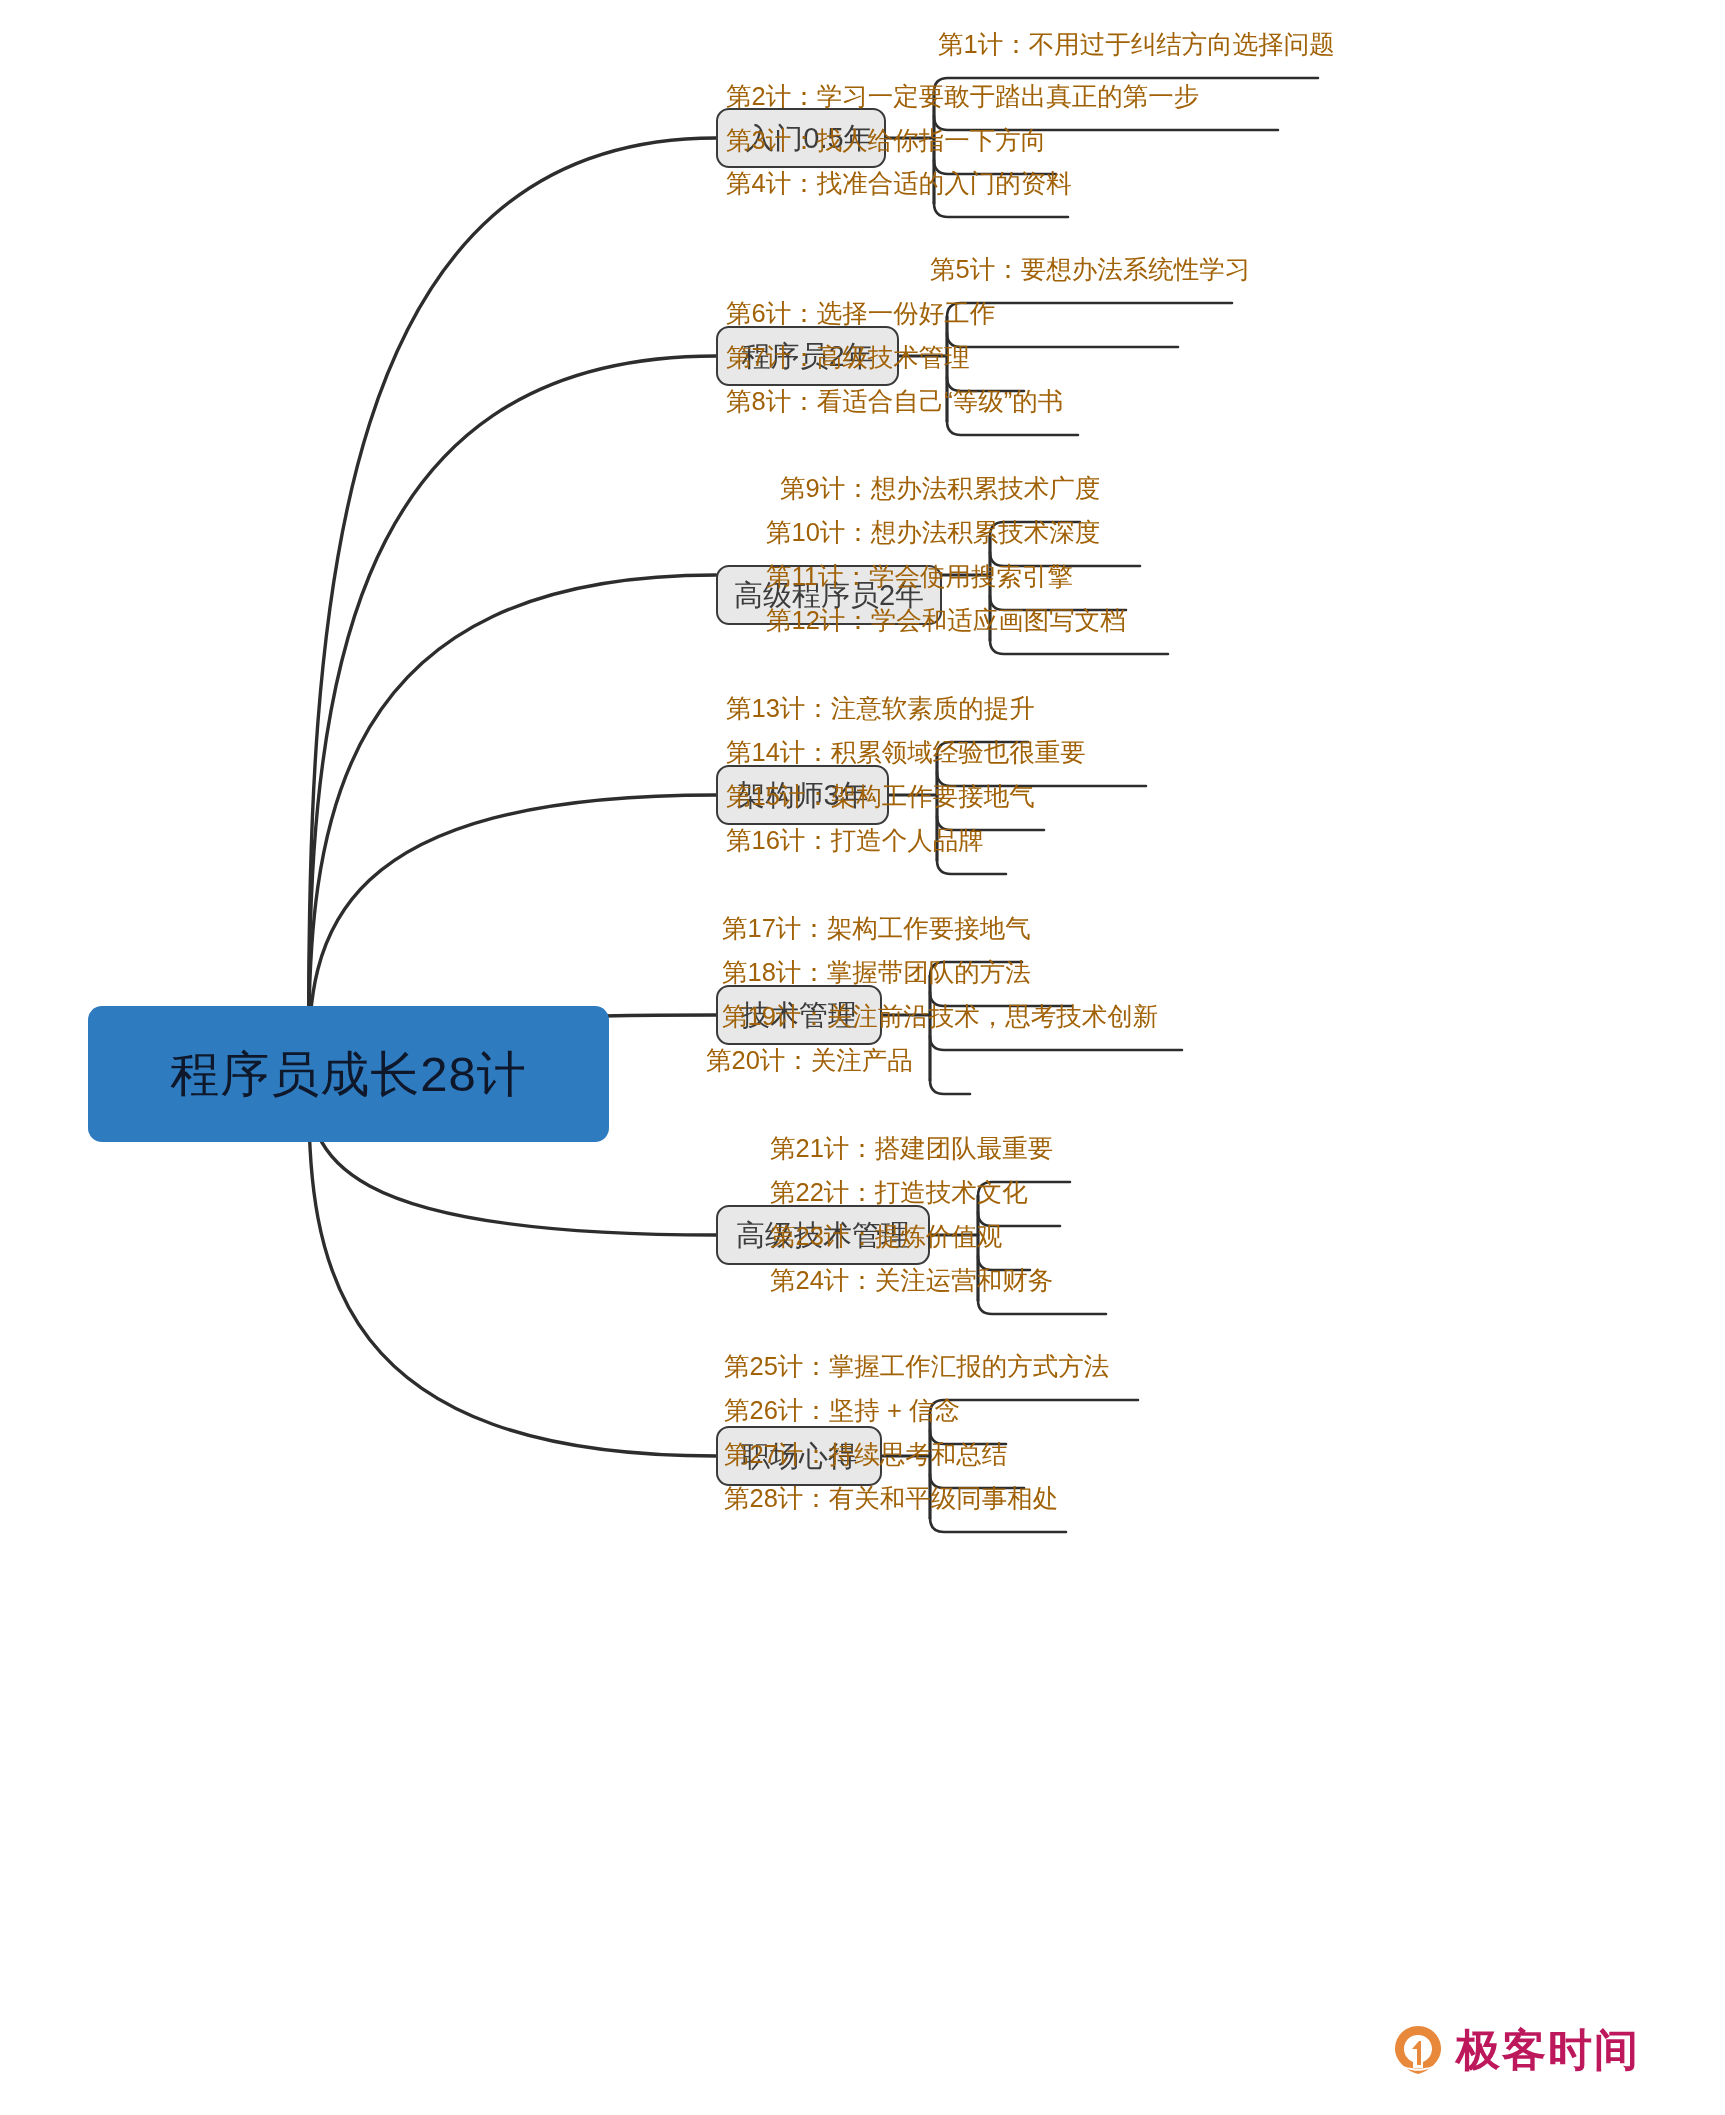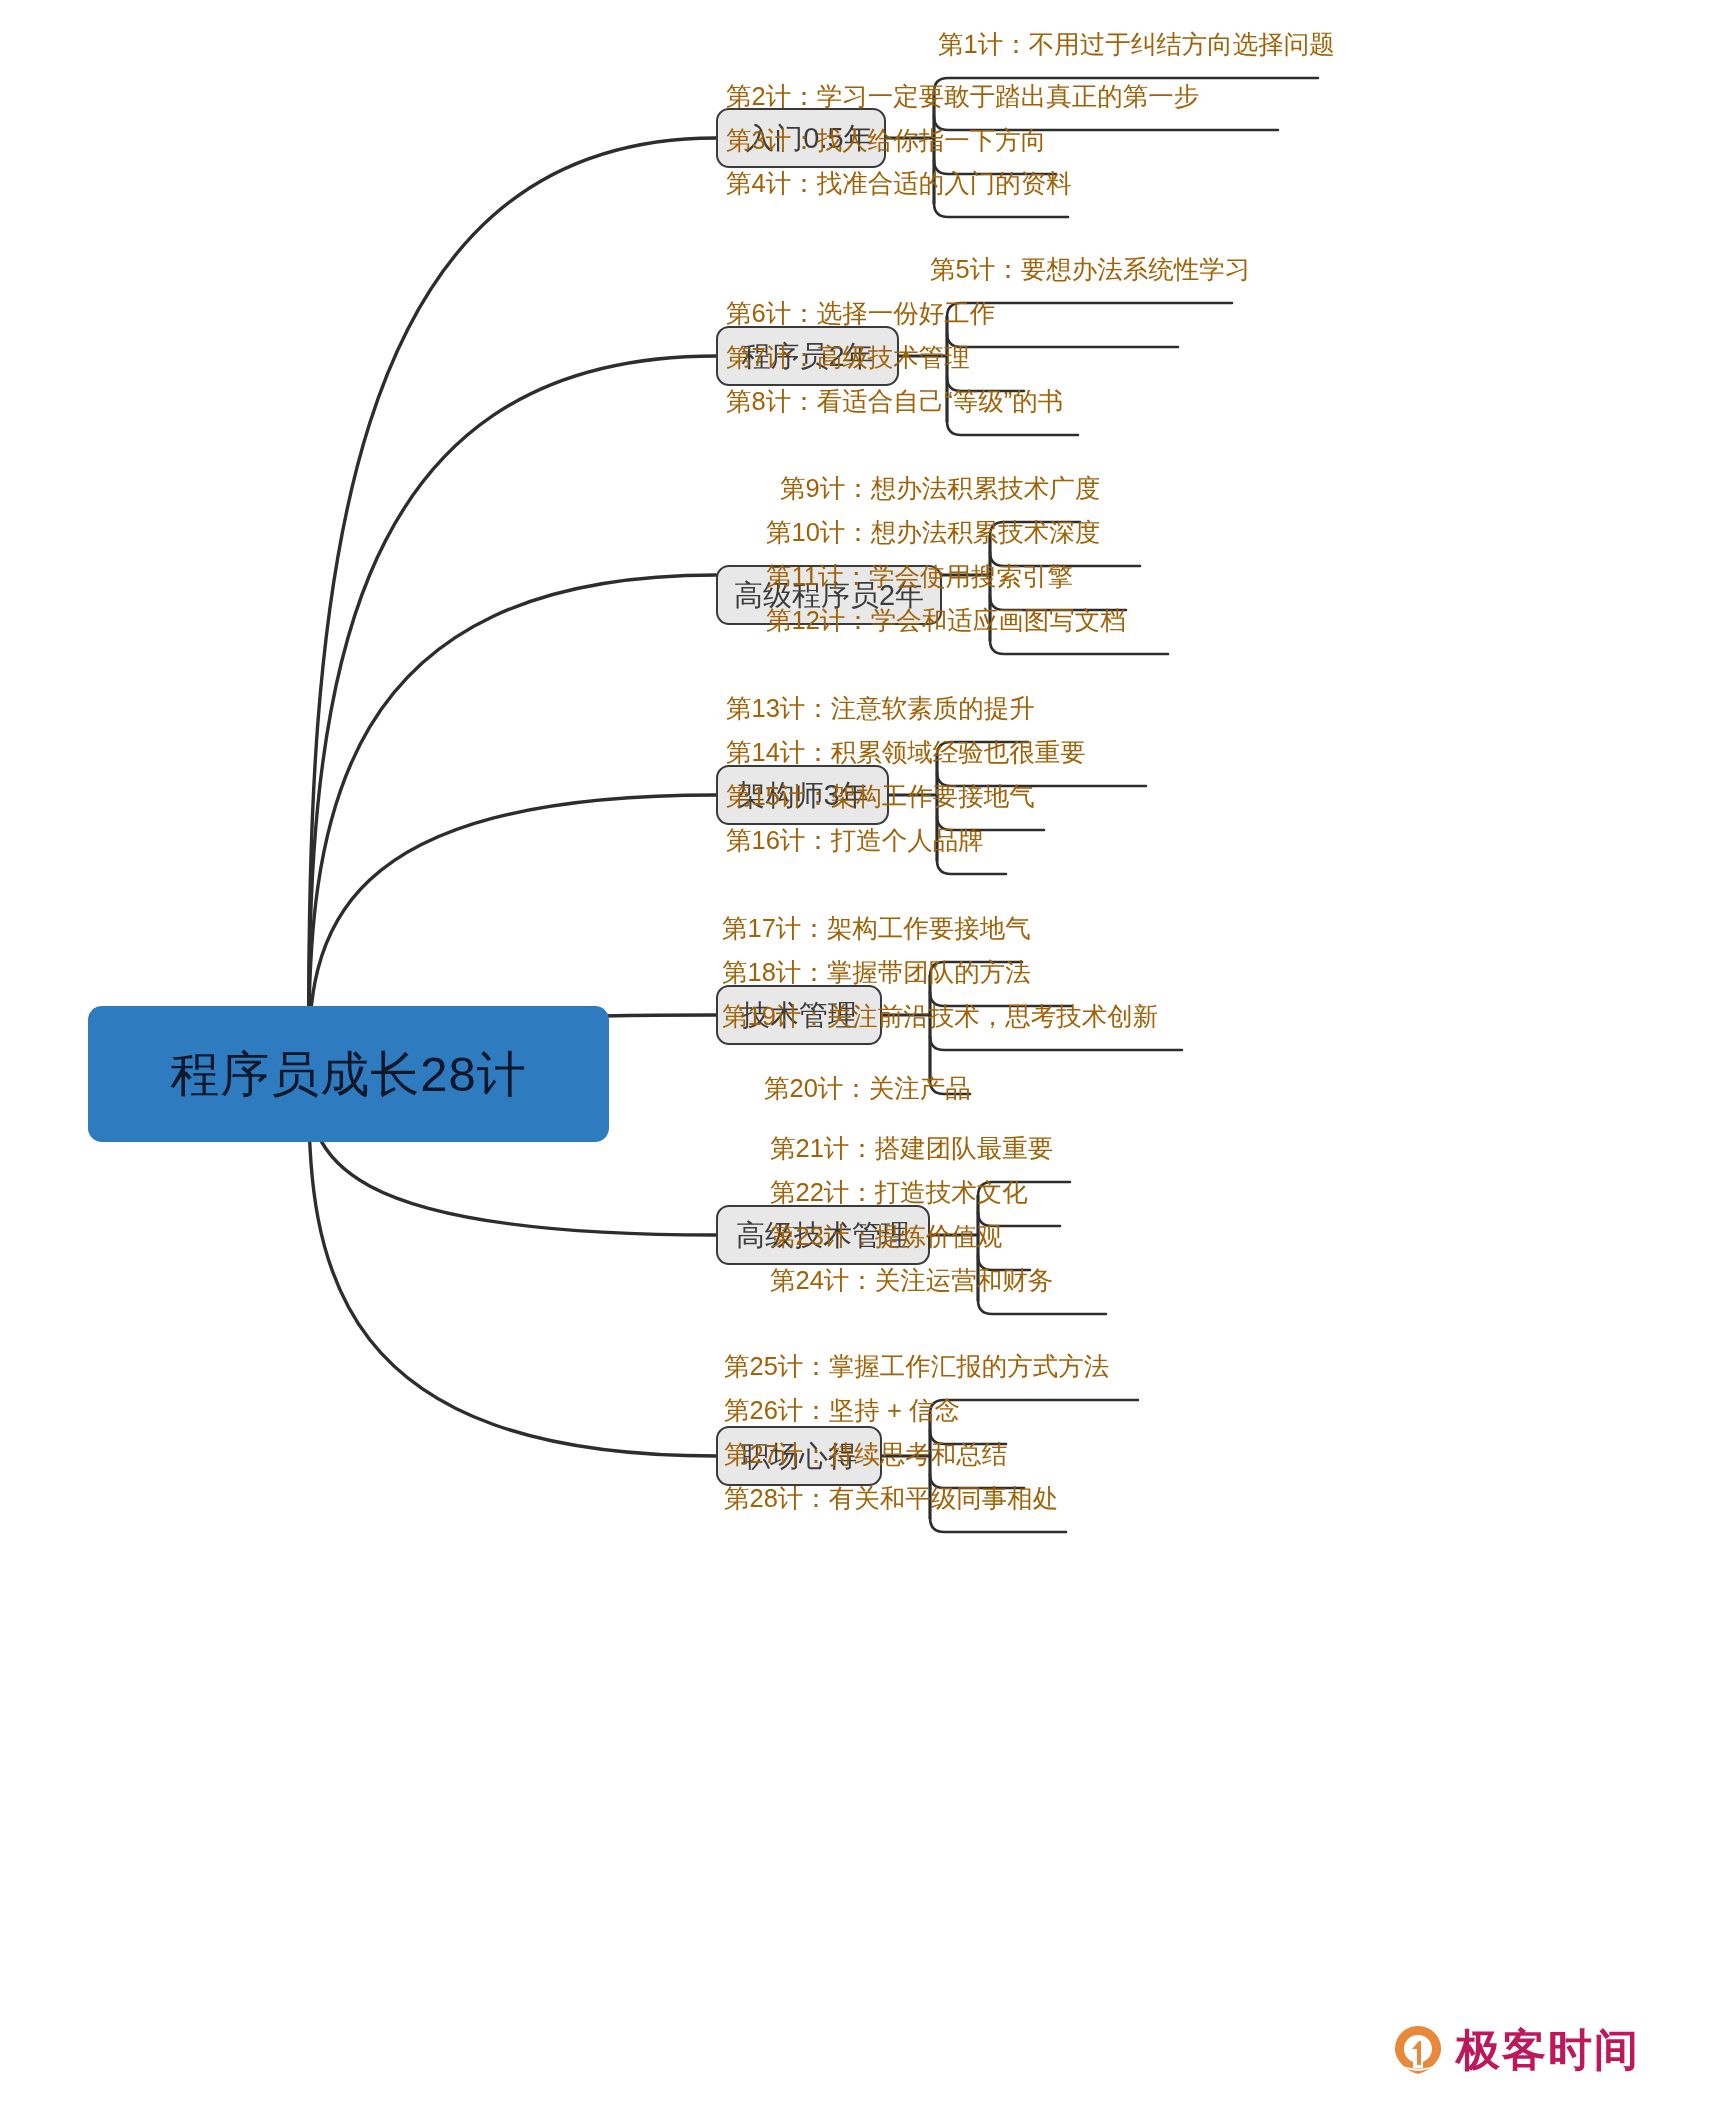--- a/index.html
+++ b/index.html
@@ -168,21 +168,21 @@
       <div class="leaf-label" style="left: 726px; top: 696px;">第13计：注意软素质的提升</div>
       <div class="leaf-label" style="left: 726px; top: 740px;">第14计：积累领域经验也很重要</div>
       <div class="leaf-label" style="left: 726px; top: 784px;">第15计：架构工作要接地气</div>
       <div class="leaf-label" style="left: 726px; top: 828px;">第16计：打造个人品牌</div>
       <div class="branch-node" style="left: 716px; top: 985px; width: 166px; height: 60px;">
         <span>技术管理</span>
       </div>
       <div class="leaf-label" style="left: 722px; top: 916px;">第17计：架构工作要接地气</div>
       <div class="leaf-label" style="left: 722px; top: 960px;">第18计：掌握带团队的方法</div>
       <div class="leaf-label" style="left: 722px; top: 1004px;">第19计：关注前沿技术，思考技术创新</div>
-      <div class="leaf-label" style="left: 764px; top: 1048px; margin-top: 28px;">第20计：关注产品</div>
+      <div class="leaf-label" style="left: 706px; top: 1048px;">第20计：关注产品</div>
       <div class="branch-node" style="left: 716px; top: 1205px; width: 214px; height: 60px;">
         <span>高级技术管理</span>
       </div>
       <div class="leaf-label" style="left: 770px; top: 1136px;">第21计：搭建团队最重要</div>
       <div class="leaf-label" style="left: 770px; top: 1180px;">第22计：打造技术文化</div>
       <div class="leaf-label" style="left: 770px; top: 1224px;">第23计：提炼价值观</div>
       <div class="leaf-label" style="left: 770px; top: 1268px;">第24计：关注运营和财务</div>
       <div class="branch-node" style="left: 716px; top: 1426px; width: 166px; height: 60px;">
         <span>职场心得</span>
       </div>

